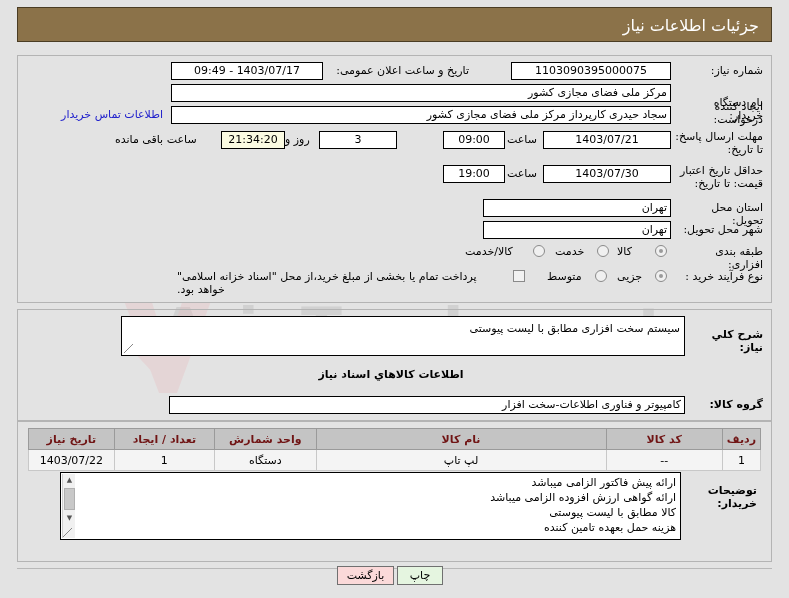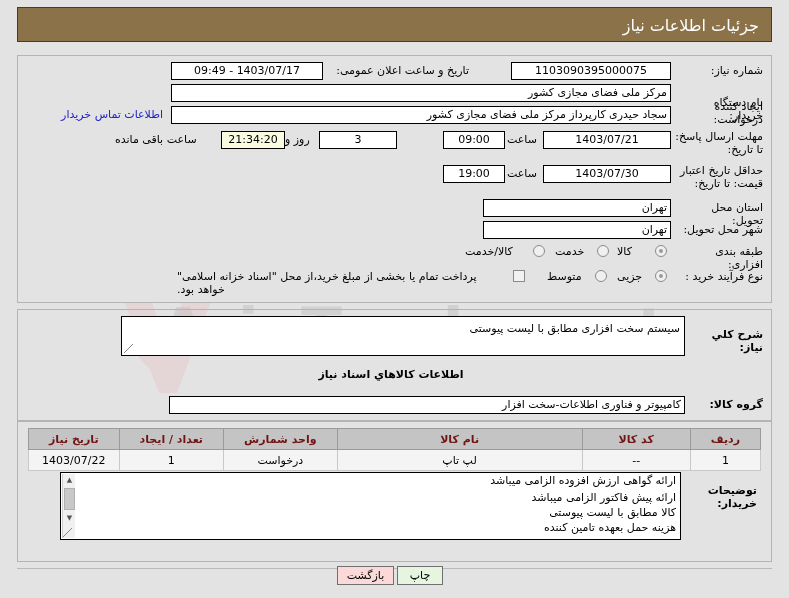--- a/index.html
+++ b/index.html
@@ -173,21 +173,21 @@
     border-collapse: collapse;
     font-size: 11px;
     direction: rtl;
   }
   .gtable th {
     background: #c4c4c4;
     color: #701414;
     font-weight: bold;
     border: 1px solid #9a9a9a;
     height: 21px;
-    padding: 0 20px;
+    padding: 0 4px;
     text-align: center;
     white-space: nowrap;
   }
   .gtable td {
     background: #f4f4f4;
     color: #000;
     border: 1px solid #c8c8c8;
     height: 21px;
     padding: 0 4px;
     text-align: center;
@@ -311,32 +311,32 @@
           <th style="width:102px;">واحد شمارش</th>
           <th style="width:101px;">تعداد / ایجاد</th>
           <th style="width:86px;">تاریخ نیاز</th>
         </tr>
       </thead>
       <tbody>
         <tr>
           <td>1</td>
           <td>--</td>
           <td>لپ تاپ</td>
-          <td>درخواست</td>
+          <td>دستگاه</td>
           <td>1</td>
           <td>1403/07/22</td>
         </tr>
       </tbody>
     </table>
 
     <div class="lbl r bold" style="right:14px; top:62px; width:74px;">توضیحات خریدار:</div>
 
     <div class="tbox" style="right:90px; top:50px; width:621px; height:68px;">
+      <div class="tline" style="margin-top:2px;">ارائه پیش فاکتور الزامی میباشد</div>
       <div class="tline">ارائه گواهی ارزش افزوده الزامی میباشد</div>
-      <div class="tline" style="margin-top:2px;">ارائه پیش فاکتور الزامی میباشد</div>
       <div class="tline">کالا مطابق با لیست پیوستی</div>
       <div class="tline">هزینه حمل بعهده تامین کننده</div>
 
       <div class="sbar">
         <div class="arr up">▲</div>
         <div class="thumb"></div>
         <div class="arr dn">▼</div>
       </div>
       <svg class="resizer" viewBox="0 0 11 11">
         <line x1="1" y1="10" x2="10" y2="1" stroke="#888" stroke-width="1"></line>

